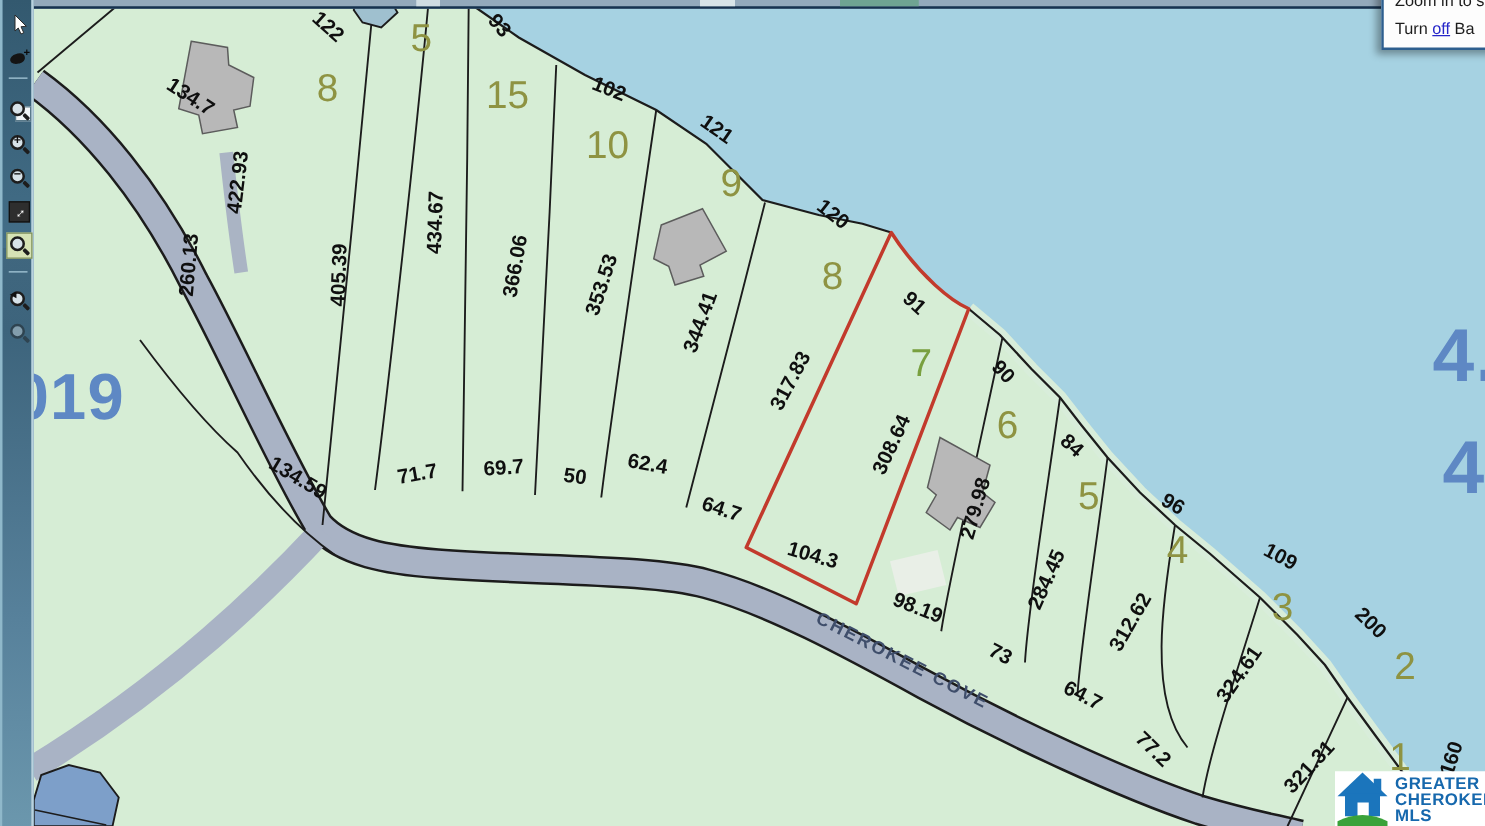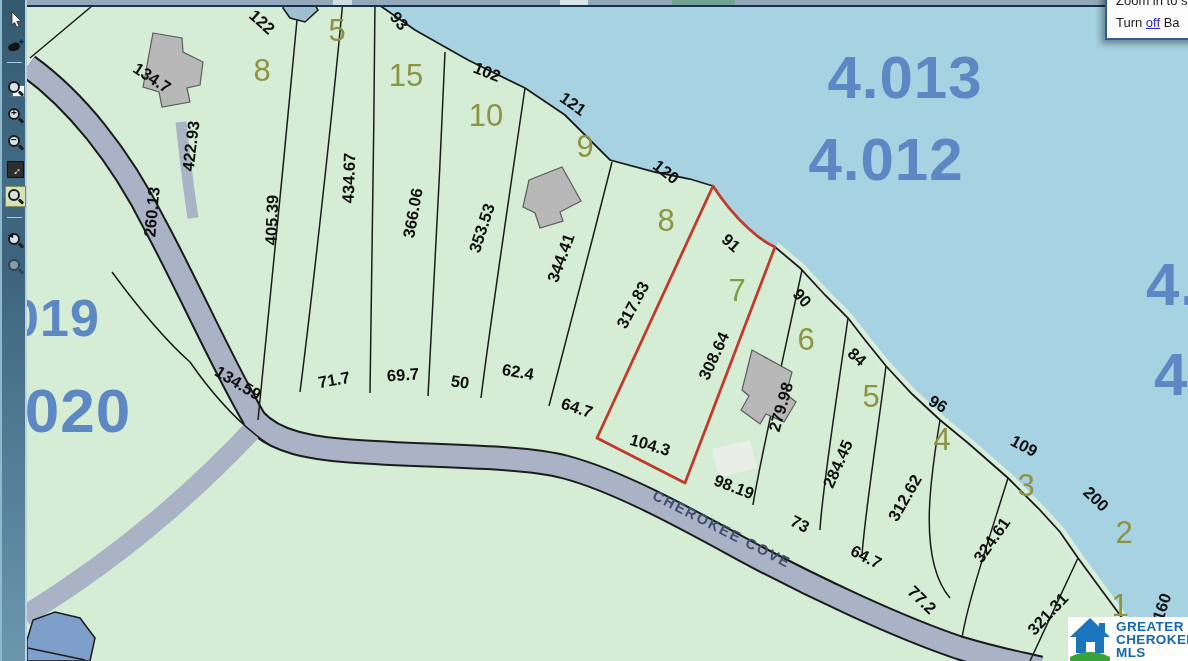--- a/index.html
+++ b/index.html
@@ -164,26 +164,23 @@
       <div class="lot" style="left: 666px; top: 221px; transform: translate(-50%, -50%) rotate(0deg);">8</div>
       <div class="lot" style="left: 737px; top: 291px; transform: translate(-50%, -50%) rotate(0deg); color: rgb(121, 160, 63);">7</div>
       <div class="lot" style="left: 806px; top: 340px; transform: translate(-50%, -50%) rotate(0deg);">6</div>
       <div class="lot" style="left: 871px; top: 397px; transform: translate(-50%, -50%) rotate(0deg);">5</div>
       <div class="lot" style="left: 942px; top: 440px; transform: translate(-50%, -50%) rotate(0deg);">4</div>
       <div class="lot" style="left: 1026px; top: 486px; transform: translate(-50%, -50%) rotate(0deg);">3</div>
       <div class="lot" style="left: 1124px; top: 533px; transform: translate(-50%, -50%) rotate(0deg);">2</div>
       <div class="lot" style="left: 1120px; top: 606px; transform: translate(-50%, -50%) rotate(0deg);">1</div>
     </div>
   <div class="layer">
-      <div class="pid" style="left: 905px; top: 77px; transform: translate(-50%, -50%) rotate(0deg); font-size: 60px;">4.013</div>
-      <div class="pid" style="left: 886px; top: 159px; transform: translate(-50%, -50%) rotate(0deg); font-size: 60px;">4.012</div>
       <div class="pid" style="left: 1172px; top: 284px; transform: translate(-50%, -50%) rotate(0deg); font-size: 60px;">4.</div>
       <div class="pid" style="left: 1180px; top: 374px; transform: translate(-50%, -50%) rotate(0deg); font-size: 60px;">4.</div>
       <div class="pid" style="left: 55px; top: 318px; transform: translate(-50%, -50%) rotate(0deg); font-size: 52px;">019</div>
-      <div class="pid" style="left: 78px; top: 410px; transform: translate(-50%, -50%) rotate(0deg); font-size: 62px;">020</div>
     </div>
   <div class="roadlabel">CHEROKEE COVE</div>
 
   <div id="topstrip">
     <div class="seg" style="left:333px;width:19px;background:#cfdce2;"></div>
     <div class="seg" style="left:560px;width:28px;background:#d8e4e8;"></div>
     <div class="seg" style="left:672px;width:63px;background:#6fa392;"></div>
   </div>
 
   <div id="lefttoolbar">

